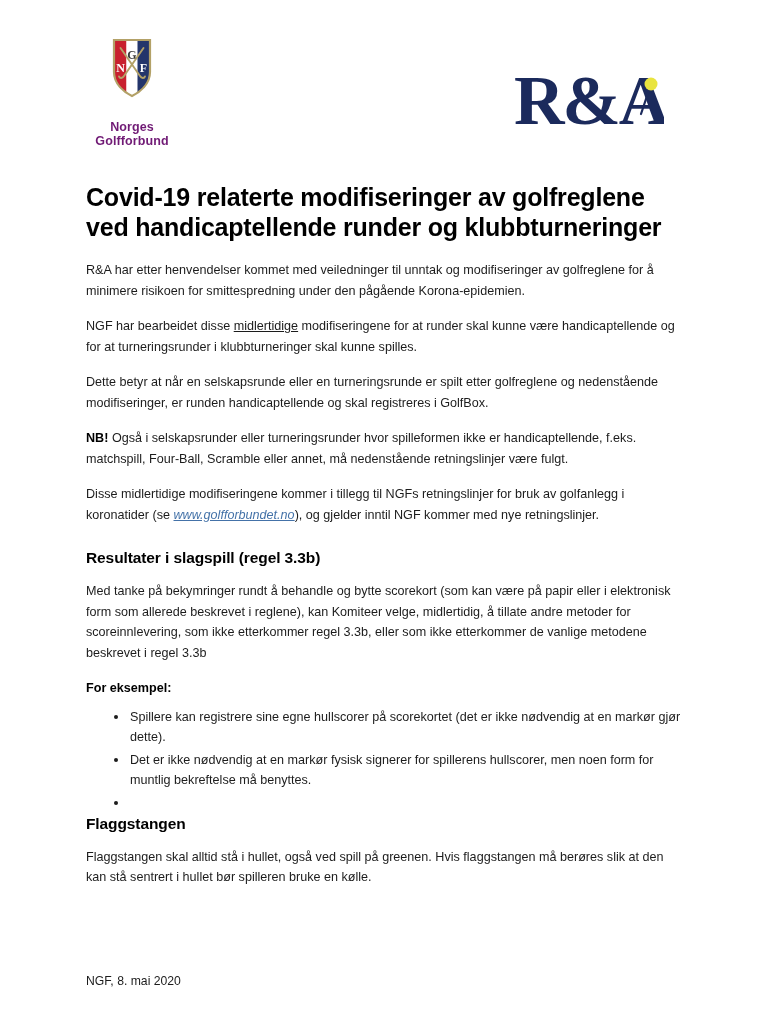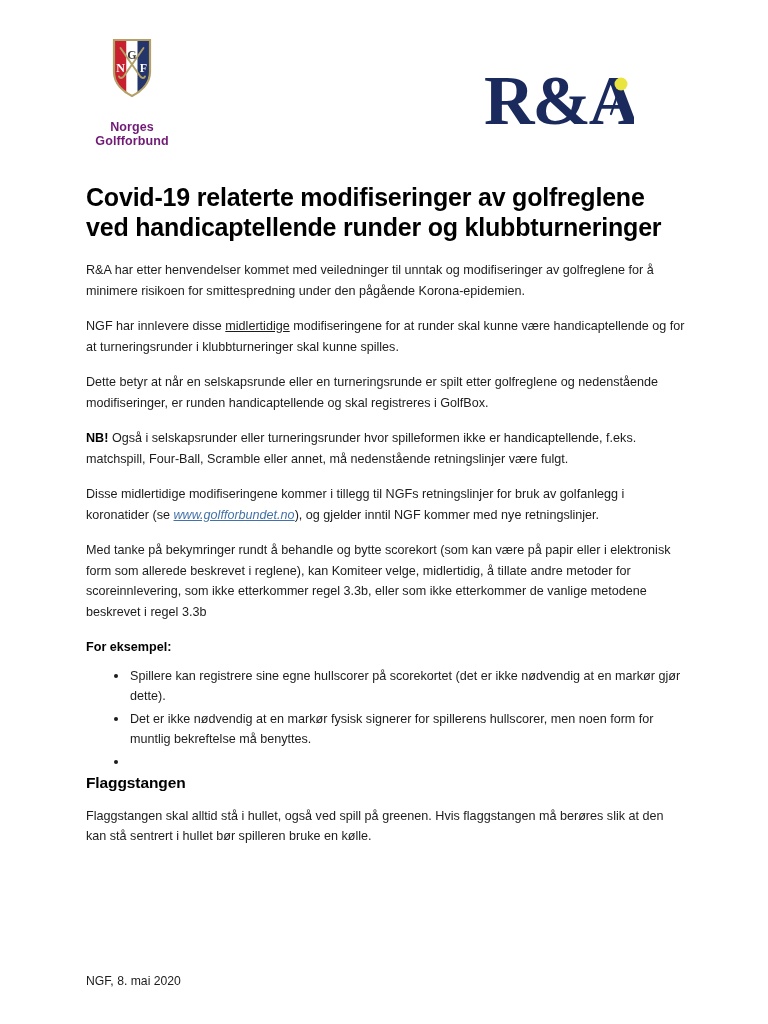--- a/index.html
+++ b/index.html
@@ -49,21 +49,21 @@
     font-family: "Liberation Sans", sans-serif;
     font-size: 12.5px;
     font-weight: 700;
     line-height: 14px;
     color: #701a75;
     letter-spacing: 0.1px;
   }
 
   .ra-logo {
     position: absolute;
-    left: 484px;
+    left: 514px;
     top: 62px;
     width: 150px;
     height: 80px;
   }
 
   
   .doc {
     position: absolute;
     left: 86px;
     top: 182px;
@@ -204,35 +204,36 @@
 
   <div class="doc">
 
     <h1 class="doc-title">Covid-19 relaterte modifiseringer av golfreglene ved handicaptellende runder og klubbturneringer</h1>
 
     <p class="body-text">
       <span>R&amp;A har etter henvendelser kommet med veiledninger til unntak og modifiseringer av golfreglene for å minimere risikoen for smittespredning under den pågående Korona-epidemien.</span>
     </p>
 
     <p class="body-text">
-      <span>NGF har innlevere disse </span><span class="u">midlertidige</span><span> modifiseringene for at runder skal kunne være handicaptellende og for at turneringsrunder i klubbturneringer skal kunne spilles.</span>
+      <span>NGF har bearbeidet disse </span><span class="u">midlertidige</span><span> modifiseringene for at runder skal kunne være handicaptellende og for at turneringsrunder i klubbturneringer skal kunne spilles.</span>
     </p>
 
     <p class="body-text">
       <span>Dette betyr at når en selskapsrunde eller en turneringsrunde er spilt etter golfreglene og nedenstående modifiseringer, er runden handicaptellende og skal registreres i GolfBox.</span>
     </p>
 
     <p class="body-text">
       <span class="b">NB!</span><span> Også i selskapsrunder eller turneringsrunder hvor spilleformen ikke er handicaptellende, f.eks. matchspill, Four-Ball, Scramble eller annet, må nedenstående retningslinjer være fulgt.</span>
     </p>
 
     <p class="body-text">
       <span>Disse midlertidige modifiseringene kommer i tillegg til NGFs retningslinjer for bruk av golfanlegg i koronatider (se </span><a class="doc-link" href="#">www.golfforbundet.no</a><span>), og gjelder inntil NGF kommer med nye retningslinjer.</span>
     </p>
 
+    <h2 class="section-heading">Resultater i slagspill (regel 3.3b)</h2>
 
     <p class="body-text">Med tanke på bekymringer rundt å behandle og bytte scorekort (som kan være på papir eller i elektronisk form som allerede beskrevet i reglene), kan Komiteer velge, midlertidig, å tillate andre metoder for scoreinnlevering, som ikke etterkommer regel 3.3b, eller som ikke etterkommer de vanlige metodene beskrevet i regel 3.3b</p>
 
     <p class="lead-in">For eksempel:</p>
 
     <ul class="bullets">
       <li>
         <span class="dot"></span>
         <span>Spillere kan registrere sine egne hullscorer på scorekortet (det er ikke nødvendig at en markør gjør dette).</span>
       </li>

